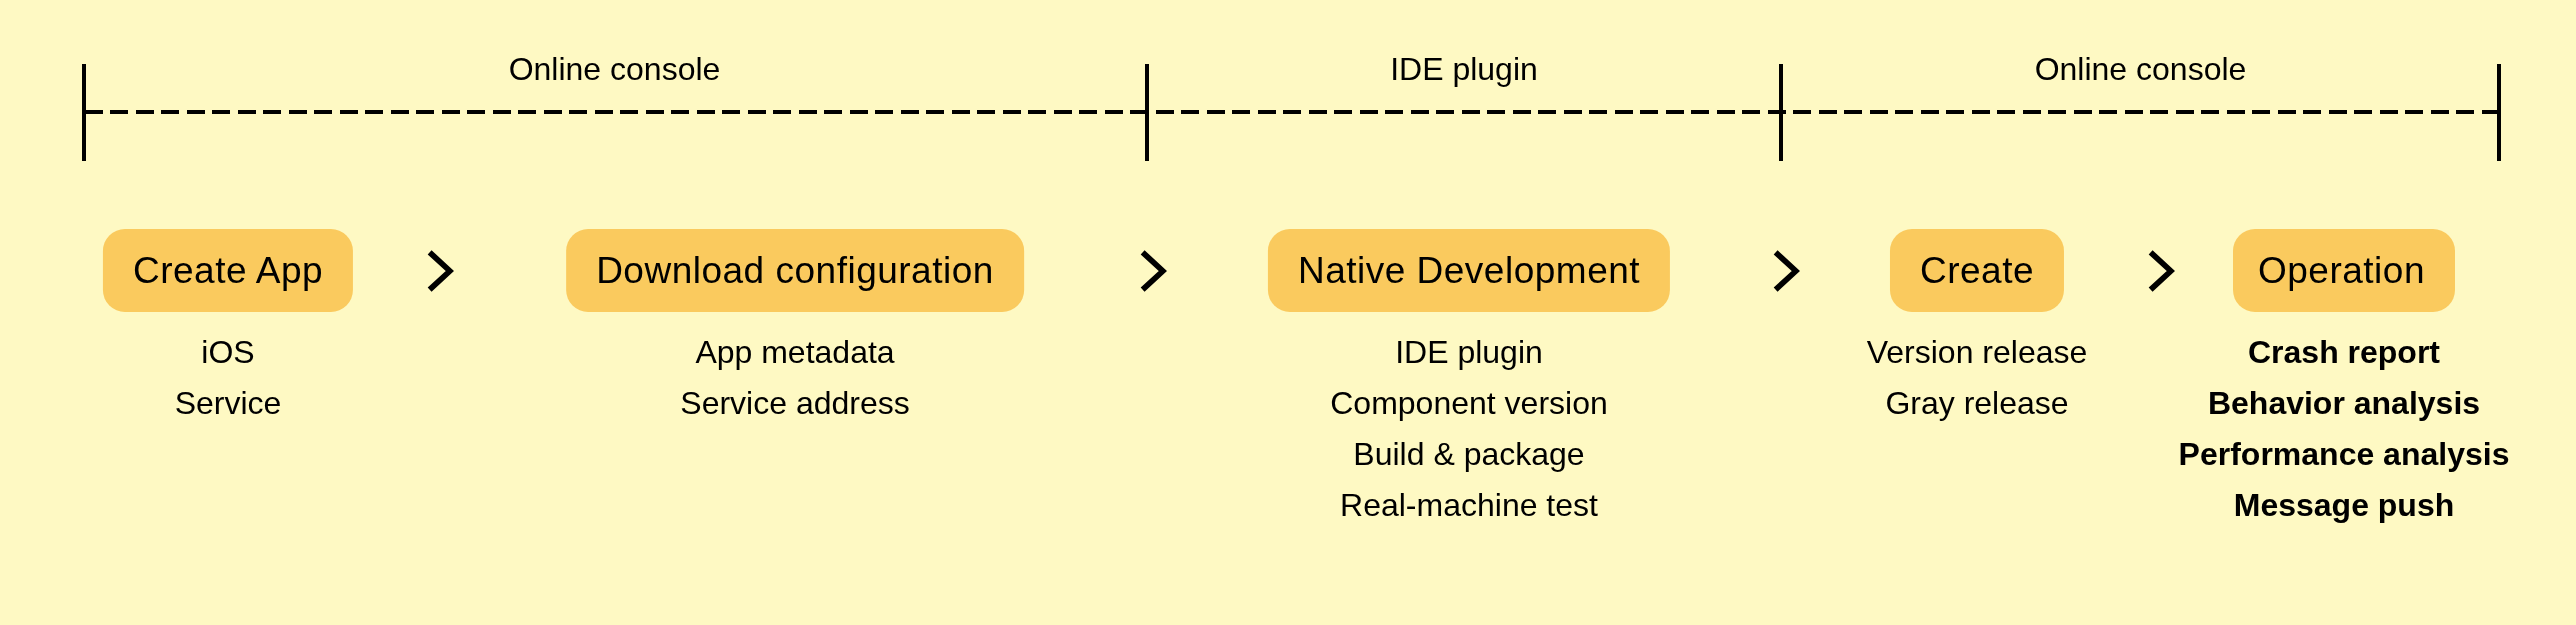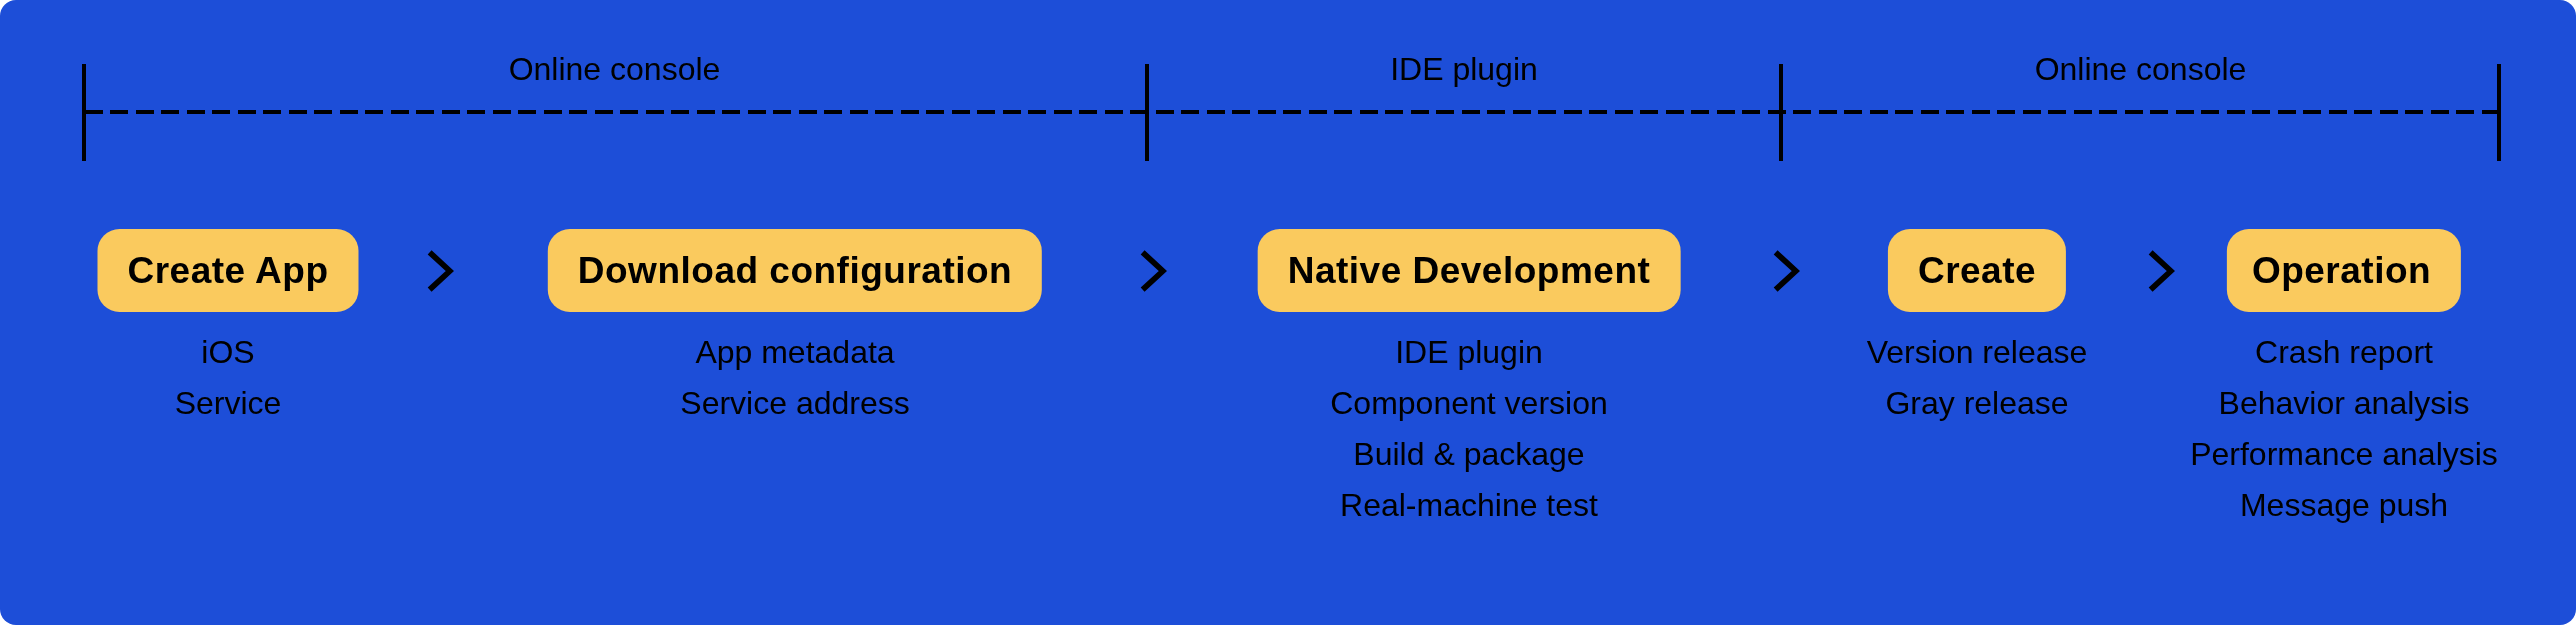--- a/index.html
+++ b/index.html
@@ -9,23 +9,22 @@
   *{margin:0;padding:0;box-sizing:border-box;}
   body{
     font-family:"Liberation Sans", sans-serif;
     background:#ffffff;
     color:var(--ink);
   }
   .canvas{
     position:relative;
     width:2576px;
     height:625px;
-    background:#1d4ed8;
+    background:#fef9c3;
     overflow:hidden;
-    border-radius:16px;
   }
 
   
   .tick{
     position:absolute;
     top:64px;
     width:3.6px;
     height:97px;
     background:var(--ink);
   }
@@ -62,21 +61,21 @@
     top:229px;
     height:83px;
     transform:translateX(-50%);
     display:flex;
     align-items:center;
     justify-content:center;
     padding:0 30px;
     background:var(--pill-bg);
     border-radius:22px;
     font-size:37px;
-    font-weight:bold;
+    font-weight:normal;
     letter-spacing:0.5px;
     white-space:nowrap;
     color:var(--ink);
   }
   .p0{left:228px;}
   .p1{left:795px;}
   .p2{left:1469px;}
   .p3{left:1977px;}
   .p4{left:2344px;padding-left:25px;}
 
@@ -100,21 +99,21 @@
     text-align:center;
     font-size:32px;
     line-height:51px;
     white-space:nowrap;
     color:var(--ink);
   }
   .l0{left:228px;}
   .l1{left:795px;}
   .l2{left:1469px;}
   .l3{left:1977px;}
-  .l4{left:2344px;}
+  .l4{left:2344px;font-weight:bold;}
 </style>
 </head>
 <body>
 
 <div class="canvas">
 
   <div class="tick t0"></div>
   <div class="tick t1"></div>
   <div class="tick t2"></div>
   <div class="tick t3"></div>

